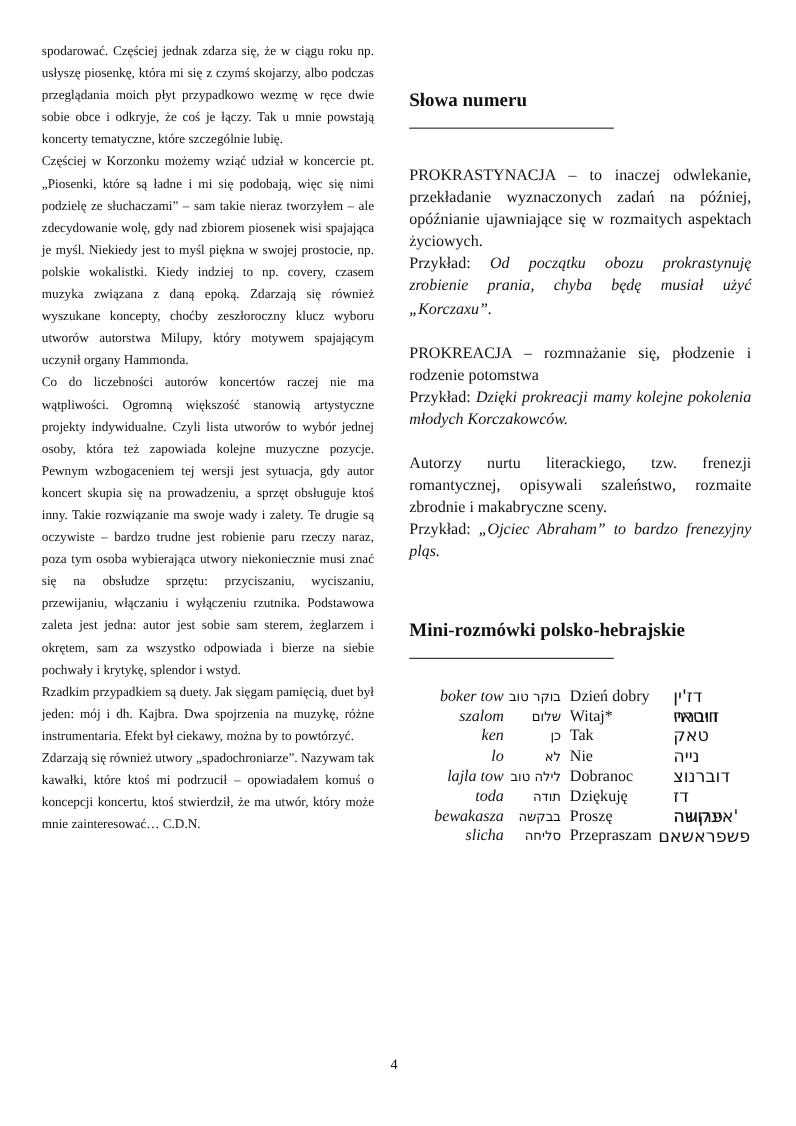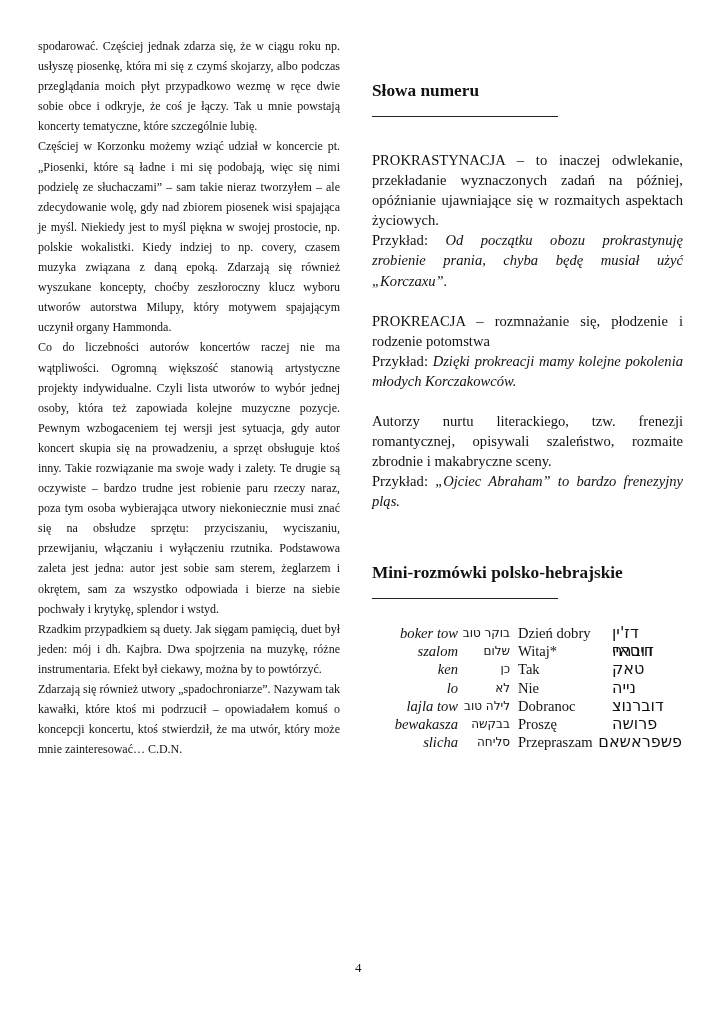--- a/index.html
+++ b/index.html
@@ -90,20 +90,26 @@
       <span class="phr-pl">Nie</span>
       <span class="phr-heb2">נייה</span>
     </div>
     <div class="phr-row">
       <span class="phr-lat">lajla tow</span>
       <span class="phr-heb1">לילה טוב</span>
       <span class="phr-pl">Dobranoc</span>
       <span class="phr-heb2">דוברנוצ</span>
     </div>
     <div class="phr-row">
+      <span class="phr-lat">toda</span>
+      <span class="phr-heb1">תודה</span>
+      <span class="phr-pl">Dziękuję</span>
+      <span class="phr-heb2">דז 'אינקוויה</span>
+    </div>
+    <div class="phr-row">
       <span class="phr-lat">bewakasza</span>
       <span class="phr-heb1">בבקשה</span>
       <span class="phr-pl">Proszę</span>
       <span class="phr-heb2">פרושה</span>
     </div>
     <div class="phr-row">
       <span class="phr-lat">slicha</span>
       <span class="phr-heb1">סליחה</span>
       <span class="phr-pl">Przepraszam</span>
       <span class="phr-heb2">פשפראשאם</span>

